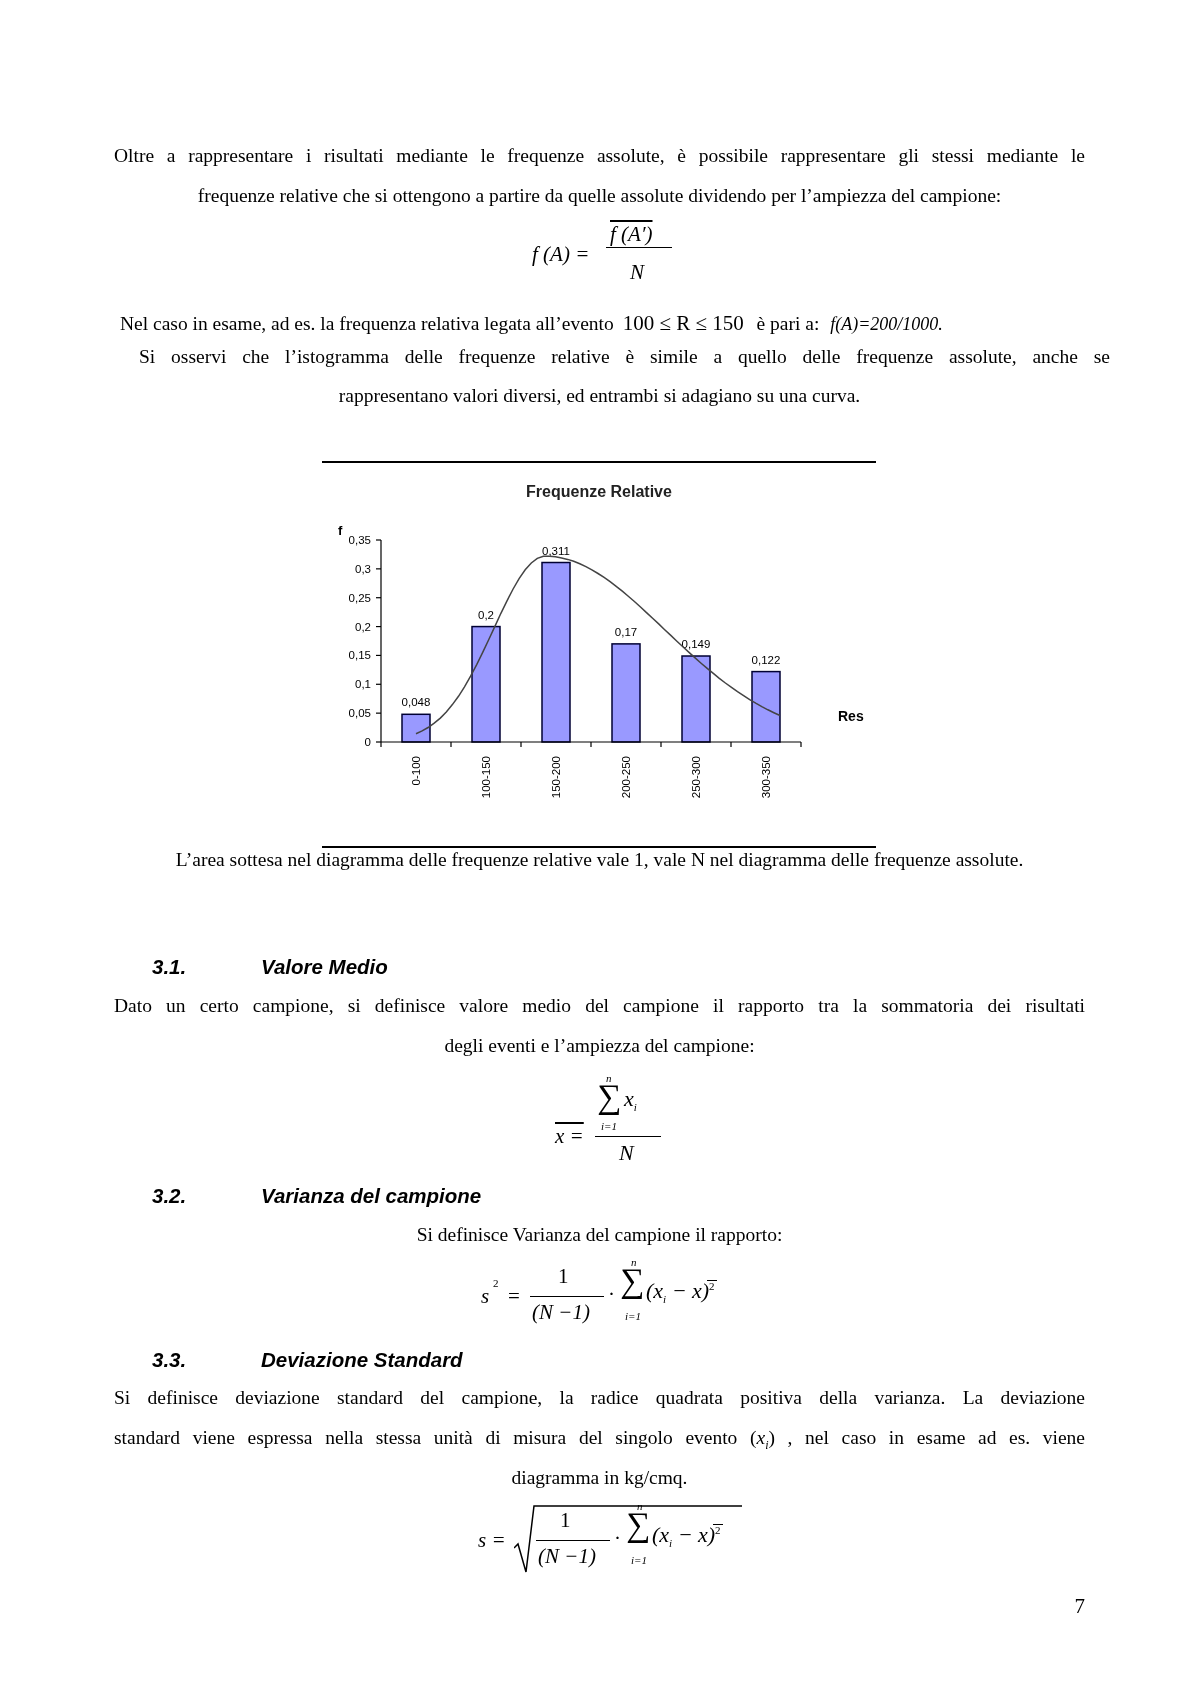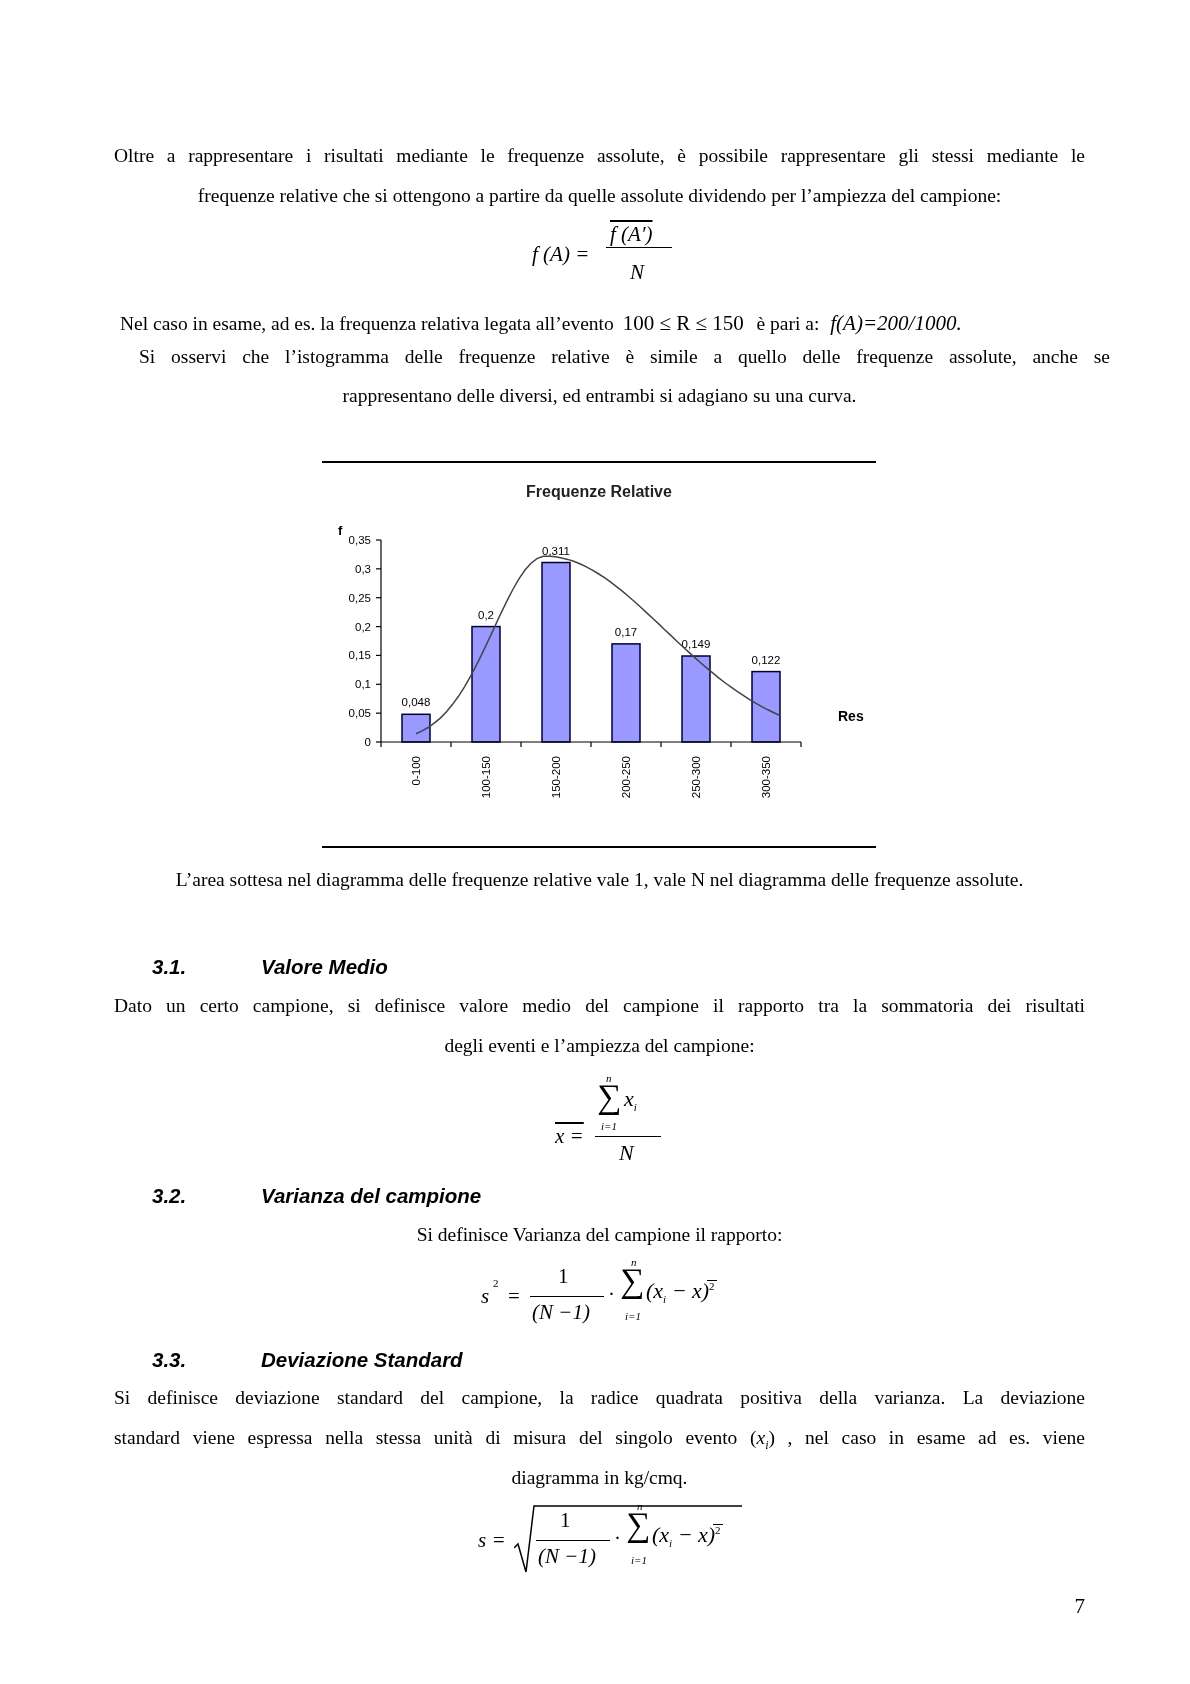--- a/index.html
+++ b/index.html
@@ -29,25 +29,25 @@
   <span style="position:absolute; left:74px; top:-4px; white-space:nowrap; border-bottom:1.5px solid #000; padding:0 4px; width:58px;">
     <span class="ob">f (A′)</span>
   </span>
   <span style="position:absolute; left:98px; top:34px;">N</span>
 </div>
 
 <div class="p" style="top:303px; white-space:nowrap;">
   <span style="margin-left:6px;">Nel caso in esame, ad es. la frequenza relativa legata all’evento</span>
   <span style="font-size:21px; margin-left:4px;margin-top:14px;"><span>100 ≤ R ≤ 150</span></span>
   <span style="margin-left:8px;">è pari a:</span>
-  <span class="it" style="margin-left:6px; font-size:21px;">f(A)=200/1000.</span>
+  <span class="it" style="margin-left:6px; font-size:18px;">f(A)=200/1000.</span>
 </div>
 
 <p class="p just" style="top:337px;margin-left:25px;">Si osservi che l’istogramma delle frequenze relative è simile a quello delle frequenze assolute, anche se</p>
-<p class="p nojust" style="top:376px;">rappresentano delle diversi, ed entrambi si adagiano su una curva.</p>
+<p class="p nojust" style="top:376px;">rappresentano valori diversi, ed entrambi si adagiano su una curva.</p>
 
 <div class="rule" style="left:322px; top:461px; width:554px;"></div>
 <div class="rule" style="left:322px; top:846px; width:554px;"></div>
 
 <svg id="chart" style="position:absolute; left:322px; top:464px;" width="554" height="380" viewBox="0 0 554 380">
   <text id="chart-title" x="277" y="33" text-anchor="middle" font-size="16" font-weight="bold" fill="#222">Frequenze Relative</text>
   <text x="16" y="71" font-size="13" font-weight="bold" fill="#000">f</text>
   <g id="yaxis">
       <line x1="59" y1="76" x2="59" y2="278" stroke="#000" stroke-width="1.2"></line>
       <line x1="54" y1="278" x2="59" y2="278" stroke="#000" stroke-width="1.2"></line>
@@ -96,21 +96,21 @@
       <text x="0" y="0" text-anchor="end" font-size="11.5" fill="#000" transform="translate(308,292) rotate(-90)">200-250</text>
       <text x="0" y="0" text-anchor="end" font-size="11.5" fill="#000" transform="translate(378,292) rotate(-90)">250-300</text>
       <text x="0" y="0" text-anchor="end" font-size="11.5" fill="#000" transform="translate(448,292) rotate(-90)">300-350</text>
     </g>
   <g id="curve">
       <polyline points="94.0,269.7 100.1,266.9 106.1,263.5 112.2,259.2 118.3,254.1 124.3,247.9 130.4,240.6 136.5,232.3 142.5,222.8 148.6,212.2 154.7,200.7 160.7,188.4 166.8,175.5 172.9,162.4 178.9,149.3 185.0,136.8 191.1,125.0 197.1,114.6 203.2,105.8 209.3,99.0 215.3,94.4 221.4,92.3 227.5,92.3 233.5,92.8 239.6,93.9 245.7,95.4 251.7,97.3 257.8,99.7 263.9,102.6 269.9,105.8 276.0,109.5 282.1,113.4 288.1,117.7 294.2,122.3 300.3,127.2 306.3,132.3 312.4,137.5 318.5,143.0 324.5,148.6 330.6,154.2 336.7,159.9 342.7,165.7 348.8,171.4 354.9,177.2 360.9,182.8 367.0,188.4 373.1,193.9 379.1,199.2 385.2,204.4 391.3,209.4 397.3,214.3 403.4,219.0 409.5,223.4 415.5,227.7 421.6,231.7 427.7,235.6 433.7,239.2 439.8,242.6 445.9,245.8 451.9,248.7 458.0,251.5" fill="none" stroke="#444" stroke-width="1.5"></polyline>
     </g>
   <text x="516" y="257" font-size="14" font-weight="bold" fill="#000">Res</text>
 </svg>
 
-<p class="p nojust" style="top:860px;">L’area sottesa nel diagramma delle frequenze relative vale 1, vale N nel diagramma delle frequenze assolute.</p>
+<p class="p nojust" style="top:840px;">L’area sottesa nel diagramma delle frequenze relative vale 1, vale N nel diagramma delle frequenze assolute.</p>
 
 <div class="h" style="left:152px; top:955px;">
   <span class="num">3.1.</span>
   <span class="title">Valore Medio</span>
 </div>
 <p class="p just" style="top:986px;">Dato un certo campione, si definisce valore medio del campione il rapporto tra la sommatoria dei risultati</p>
 <p class="p nojust" style="top:1026px;">degli eventi e l’ampiezza del campione:</p>
 
 <div class="formula" style="left:555px; top:1072px; width:110px; height:100px;">
   <span style="position:absolute; left:0; top:52px; font-size:21px; white-space:nowrap;">

